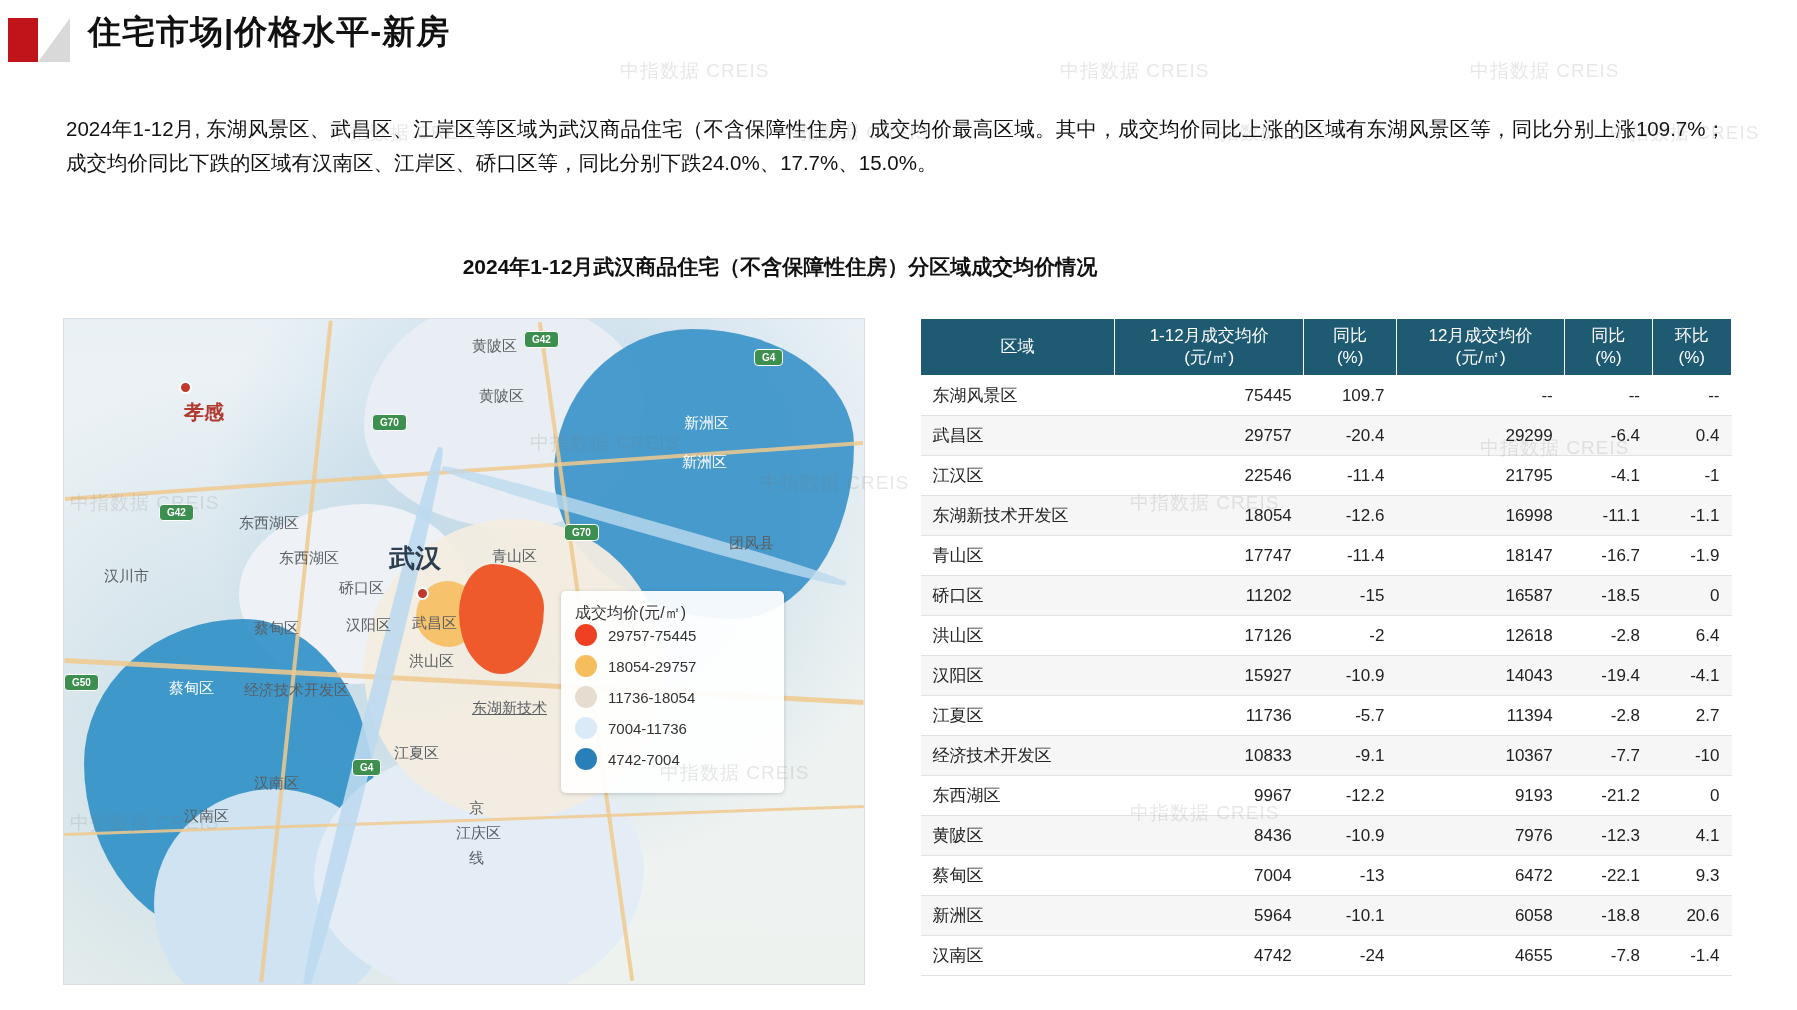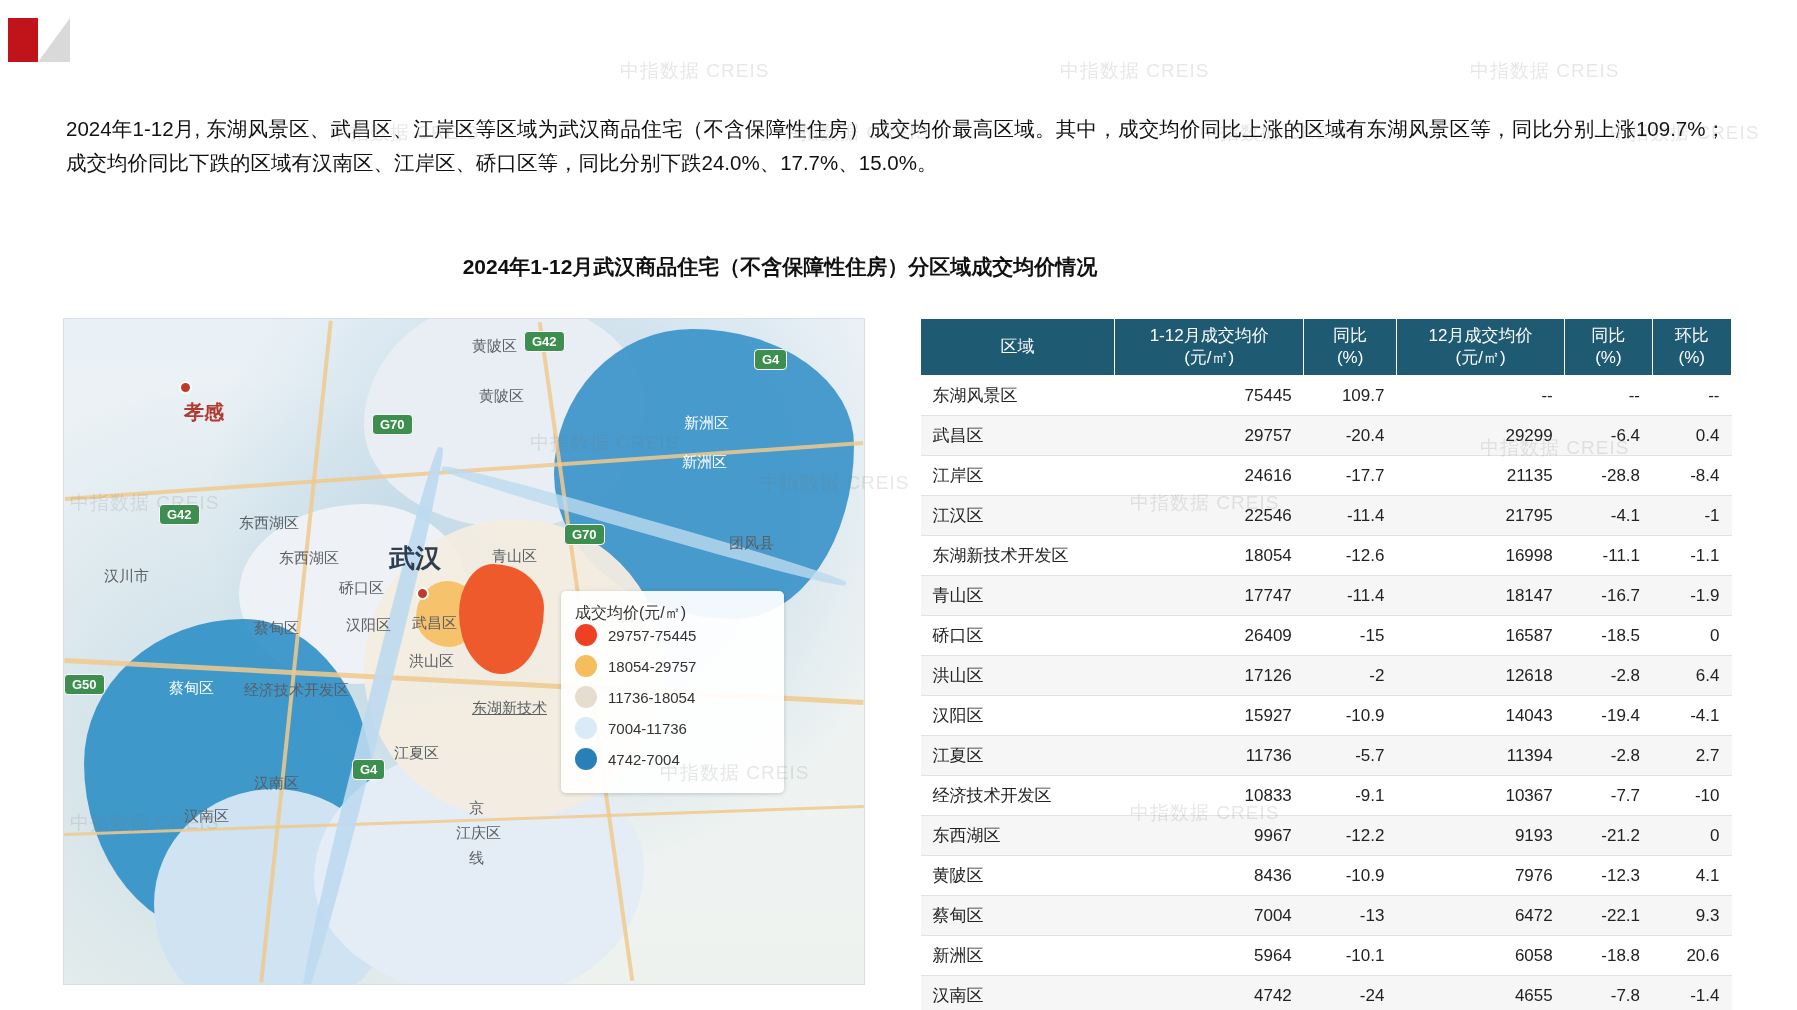--- a/index.html
+++ b/index.html
@@ -197,21 +197,21 @@
     font-size: 20px;
     font-weight: bold;
   }
   .city-name.white {
     color: #ffffff;
   }
   .hwy-badge {
     position: absolute;
     background: #3c8f4e;
     color: #fff;
-    font-size: 13px;
+    font-size: 10px;
     font-weight: bold;
     border-radius: 4px;
     padding: 2px 7px;
     border: 1px solid #fff;
     white-space: nowrap;
   }
   .map-dot {
     position: absolute;
     width: 9px; height: 9px;
     border-radius: 50%;
@@ -305,20 +305,21 @@
   }
 </style>
 </head>
 <body>
 
 <div class="header">
   <div class="logo-mark">
     <div class="sq-red"></div>
     <div class="sq-gray"></div>
   </div>
+  <div class="header-title">住宅市场|价格水平-新房</div>
 </div>
 
 <div class="intro">2024年1-12月, 东湖风景区、武昌区、江岸区等区域为武汉商品住宅（不含保障性住房）成交均价最高区域。其中，成交均价同比上涨的区域有东湖风景区等，同比分别上涨109.7%；成交均价同比下跌的区域有汉南区、江岸区、硚口区等，同比分别下跌24.0%、17.7%、15.0%。</div>
 
 <div class="chart-title">2024年1-12月武汉商品住宅（不含保障性住房）分区域成交均价情况</div>
 
 <div class="map-panel">
   <div class="map-bg"></div>
 
   <div class="blob blob-huangpi"></div>
@@ -430,28 +431,20 @@
         </tr>
         <tr>
           <td class="region">武昌区</td>
           <td class="num">29757</td>
           <td class="num">-20.4</td>
           <td class="num">29299</td>
           <td class="num">-6.4</td>
           <td class="num">0.4</td>
         </tr>
         <tr>
-          <td class="region">江岸区</td>
-          <td class="num">24616</td>
-          <td class="num">-17.7</td>
-          <td class="num">21135</td>
-          <td class="num">-28.8</td>
-          <td class="num">-8.4</td>
-        </tr>
-        <tr>
           <td class="region">江汉区</td>
           <td class="num">22546</td>
           <td class="num">-11.4</td>
           <td class="num">21795</td>
           <td class="num">-4.1</td>
           <td class="num">-1</td>
         </tr>
         <tr>
           <td class="region">东湖新技术开发区</td>
           <td class="num">18054</td>
@@ -463,21 +456,21 @@
         <tr>
           <td class="region">青山区</td>
           <td class="num">17747</td>
           <td class="num">-11.4</td>
           <td class="num">18147</td>
           <td class="num">-16.7</td>
           <td class="num">-1.9</td>
         </tr>
         <tr>
           <td class="region">硚口区</td>
-          <td class="num">26409</td>
+          <td class="num">11202</td>
           <td class="num">-15</td>
           <td class="num">16587</td>
           <td class="num">-18.5</td>
           <td class="num">0</td>
         </tr>
         <tr>
           <td class="region">洪山区</td>
           <td class="num">17126</td>
           <td class="num">-2</td>
           <td class="num">12618</td>

